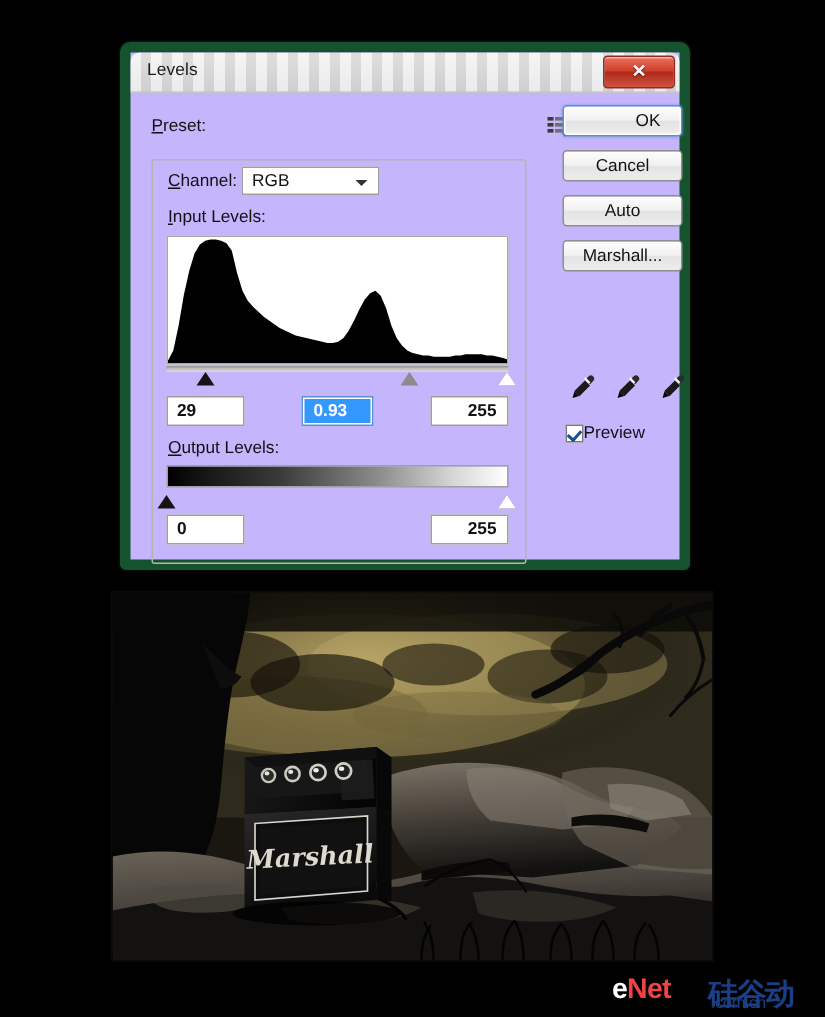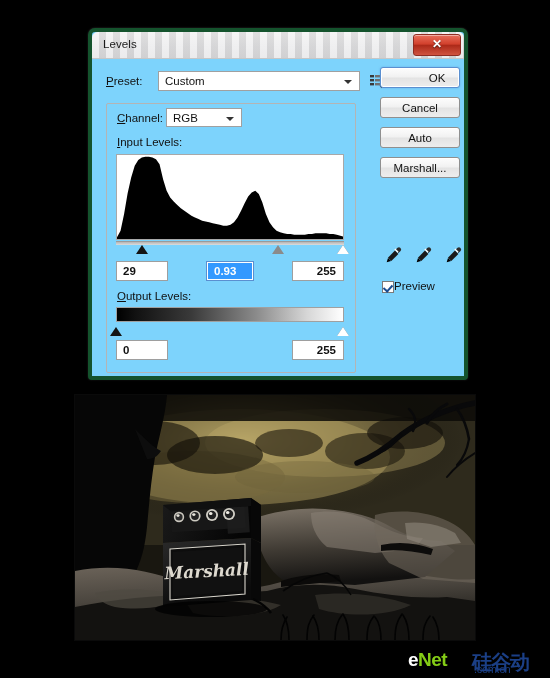--- a/index.html
+++ b/index.html
@@ -5,23 +5,23 @@
 <style>
   html,body{margin:0;padding:0;background:#000;}
   body{width:550px;height:678px;overflow:hidden;position:relative;
        font-family:"Liberation Sans","DejaVu Sans",sans-serif;}
 
   
   #canvas{position:absolute;left:0;top:0;width:550px;height:678px;background:#000;}
 
   
   #levels-dialog{
-    position:absolute;left:88px;top:28px;width:380px;height:352px;
-    background:#7dd3fc;
-    border:4px solid #14532d;
+    position:absolute;left:80px;top:28px;width:380px;height:352px;
+    background:#c4b5fd;
+    border:7px solid #14532d;
     border-radius:7px 7px 4px 4px;
     box-shadow:0 3px 9px rgba(0,0,0,.85), 0 0 2px rgba(255,255,255,.25);
     box-sizing:border-box;
   }
   
   #title-bar{
     position:relative;height:26px;
     border-radius:6px 6px 0 0;
     background:
       repeating-linear-gradient(90deg,
@@ -70,21 +70,21 @@
   }
   #preset-menu-icon{position:absolute;left:263px;top:2px;width:16px;height:16px;cursor:pointer;}
 
   
   #main-group{
     position:absolute;left:14px;top:44px;width:248px;height:268px;
     border:1px solid #b4b4b4;border-radius:2px;background:transparent;
   }
   #channel-label{position:absolute;left:10px;top:8px;}
   #channel-select{
-    position:absolute;left:59px;top:4px;width:76px;height:19px;
+    position:absolute;left:59px;top:4px;width:92px;height:19px;
     background:#fff;border:1px solid #a0a0a0;box-sizing:border-box;cursor:pointer;
   }
   #channel-value{position:absolute;left:6px;top:3px;font-size:11.5px;color:#111;}
   #channel-arrow{
     position:absolute;right:7px;top:8px;width:0;height:0;
     border-left:4px solid transparent;border-right:4px solid transparent;
     border-top:4px solid #333;
   }
   #input-levels-label{position:absolute;left:10px;top:32px;}
 
@@ -177,21 +177,21 @@
 
   
   #watermark{
     position:absolute;left:408px;top:648px;width:138px;height:26px;
   }
   #wm-enet{
     position:absolute;left:0;top:1px;font-size:19px;font-weight:bold;
     font-family:"Liberation Sans",sans-serif;letter-spacing:-.5px;
   }
   #wm-e{color:#ffffff;}
-  #wm-net{color:#84cc16;}
+  #wm-net{color:#ef4444;}
   #wm-cn-chars{
     position:absolute;left:64px;top:1px;font-size:20px;font-weight:bold;
     color:#1b3f86;font-family:"DejaVu Sans",sans-serif;letter-spacing:-1px;
   }
   #wm-domain{
     position:absolute;left:66px;top:15px;font-size:11px;font-weight:normal;
     color:#1b3f86;font-family:"Liberation Sans",sans-serif;letter-spacing:-.3px;
   }
 </style>
 </head>
@@ -205,24 +205,20 @@
       <div id="title-text">Levels</div>
       <div id="close-button">
         <div class="x">✕</div>
       </div>
     </div>
 
     <div id="dialog-body">
 
       <div class="row-preset">
         <div id="preset-label" class="lbl"><u>P</u>reset:</div>
-        <div id="preset-select">
-          <div id="preset-value">Custom</div>
-          <div id="preset-arrow"></div>
-        </div>
         <div id="preset-menu-icon">
           <svg viewBox="0 0 16 16" width="16" height="16" aria-hidden="true">
             <rect x="1" y="2" width="4" height="2.4" fill="#3a3a3a"></rect>
             <rect x="6" y="2" width="8" height="2.4" fill="#6f6f6f"></rect>
             <rect x="1" y="6" width="4" height="2.4" fill="#3a3a3a"></rect>
             <rect x="6" y="6" width="6" height="2.4" fill="#6f6f6f"></rect>
             <rect x="1" y="10" width="4" height="2.4" fill="#3a3a3a"></rect>
             <rect x="6" y="10" width="7" height="2.4" fill="#6f6f6f"></rect>
             <path d="M10.5 12.5 L14.5 12.5 L12.5 15.2 Z" fill="#2f2f2f"></path>
           </svg>

